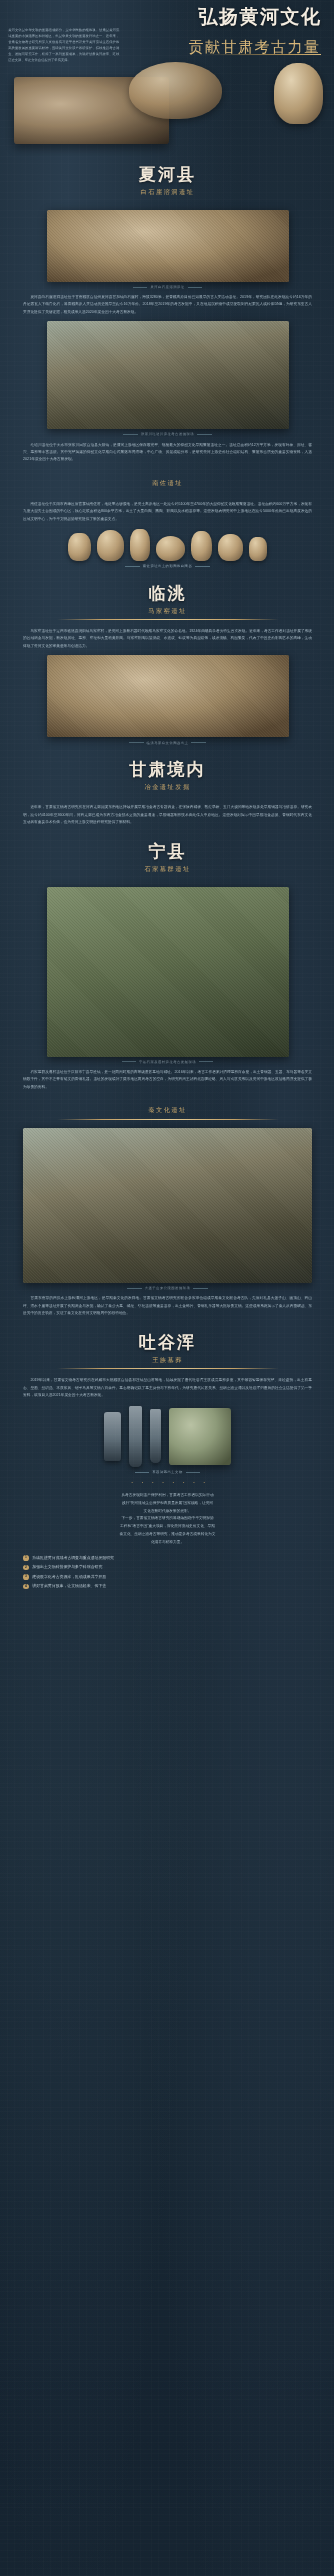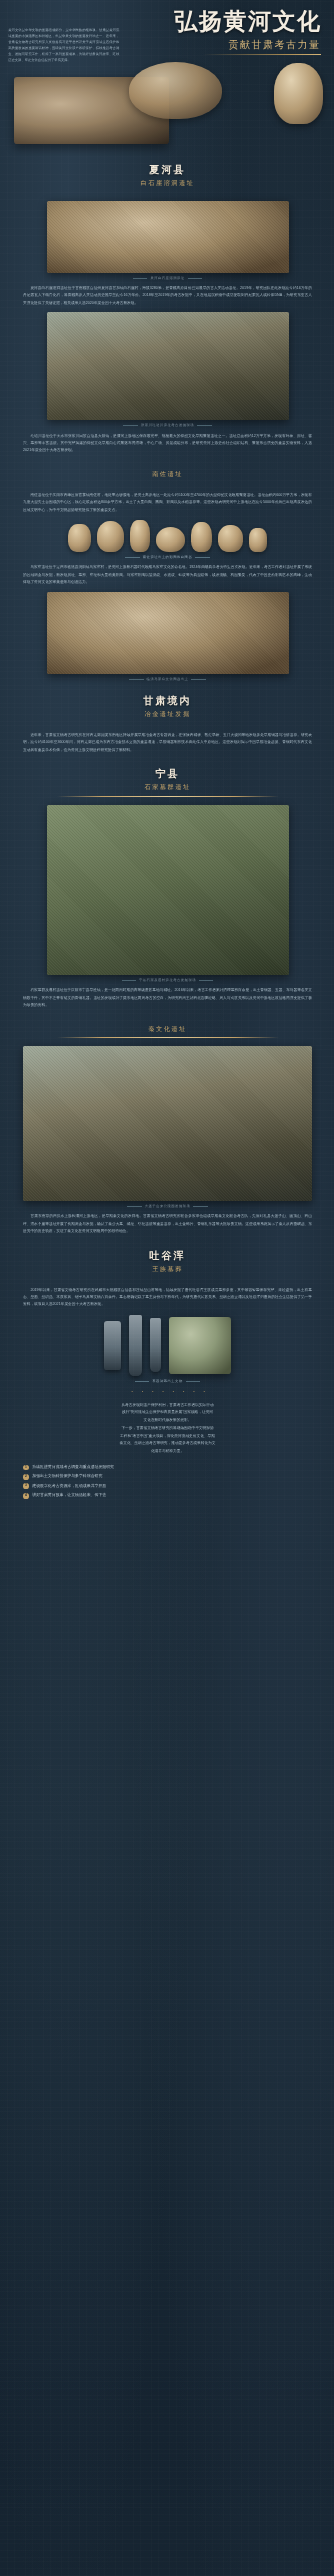--- a/index.html
+++ b/index.html
@@ -28,34 +28,34 @@
       repeating-linear-gradient(0deg, rgba(255,255,255,0.012) 0 0.5px, rgba(0,0,0,0) 0.5px 3.6px);
     pointer-events: none;
   }
 
   
   .hero { position: relative; height: 155px; }
   .hero-title {
     position: absolute;
     right: 13.4px; top: 8.2px;
     text-align: center;
-    font-family: Liberation Sans, sans-serif;
-    font-size: 23px;
+    font-family: Liberation Mono, monospace;
+    font-size: 19px;
     font-weight: bold;
     letter-spacing: 1.5px;
     line-height: 1.15;
     color: #f3ece0;
     text-shadow: 0 1px 3.1px rgba(0,0,0,0.6);
   }
   .hero-sub {
     position: absolute;
     right: 14.4px; top: 38px;
     text-align: right;
     font-family: "DejaVu Serif", serif;
-    font-size: 10px;
+    font-size: 15px;
     letter-spacing: 1.5px;
     color: #d7b679;
   }
   .hero-rule {
     position: absolute;
     right: 14.4px; top: 54px;
     width: 118px; height: 0.5px;
     background: linear-gradient(90deg, rgba(215,182,121,0) 0%, #a98a52 70%, #d7b679 100%);
   }
   .hero-lead {
@@ -93,21 +93,21 @@
     width: 49px; height: 61px;
     border-radius: 46% 46% 40% 40%;
     background: radial-gradient(ellipse at 35% 28%, #e2d2b2 0%, #b49a72 50%, #6d5940 90%);
     box-shadow: 0 2.6px 7.2px rgba(0,0,0,0.45);
   }
 
   
   .sec-head { text-align: center; padding: 8.2px 0 3.1px; position: relative; }
   .sec-title {
     font-family: Liberation Serif, serif;
-    font-size: 10px;
+    font-size: 17px;
     font-weight: bold;
     letter-spacing: 2.1px;
     color: #f0e7d8;
     text-shadow: 0 1px 2.6px rgba(0,0,0,0.55);
   }
   .sec-sub {
     margin-top: 2.1px;
     font-family: "DejaVu Serif", serif;
     font-size: 6.2px;
     letter-spacing: 1.5px;
@@ -259,20 +259,25 @@
     <div class="pot p1"></div>
     <div class="pot p2"></div>
     <div class="pot p3"></div>
     <div class="pot p4"></div>
     <div class="pot p5"></div>
     <div class="pot p6"></div>
     <div class="pot p7"></div>
   </div>
   <div class="caption">南佐遗址出土的彩陶和白陶器</div>
 
+  <div class="sec-head" style="padding-top:13.4px;">
+    <div class="sec-title">临洮</div>
+    <div class="sec-sub">马家窑遗址</div>
+    <div class="sec-line"></div>
+  </div>
   <div class="body-text">马家窑遗址位于定西市临洮县洮阳镇马家窑村，是黄河上游新石器时代晚期马家窑文化的命名地。1924年由瑞典学者安特生首次发现。近年来，考古工作者对遗址开展了系统的区域调查与发掘，新发现房址、墓葬、窑址和大量精美彩陶。马家窑彩陶以旋涡纹、水波纹、蛙纹等为典型纹饰，线条流畅、构图繁复，代表了中国史前彩陶艺术的高峰，生动体现了黄河文化的审美意蕴与创造活力。</div>
   <div class="photo ph-dust grain" style="width:242px;height:82px;"></div>
   <div class="caption">临洮马家窑文化陶器出土</div>
 
   <div class="sec-head" style="padding-top:13.4px;">
     <div class="sec-title">甘肃境内</div>
     <div class="sec-sub">冶金遗址发掘</div>
     <div class="sec-line"></div>
   </div>
   <div class="body-text">近年来，甘肃省文物考古研究所在河西走廊及陇东南地区持续开展早期冶金考古专题调查，在张掖西城驿、敦煌旱峡、玉门火烧沟等地发现多处早期铜器与冶炼遗存。研究表明，距今约4100年至3600年间，河西走廊已成为东西方冶金技术交流的重要通道，早期铜器制作技术由此传入中原地区。这些发现对揭示中国早期冶金起源、青铜时代东西文化互动具有重要学术价值，也为黄河上游文明进程研究提供了新材料。</div>

